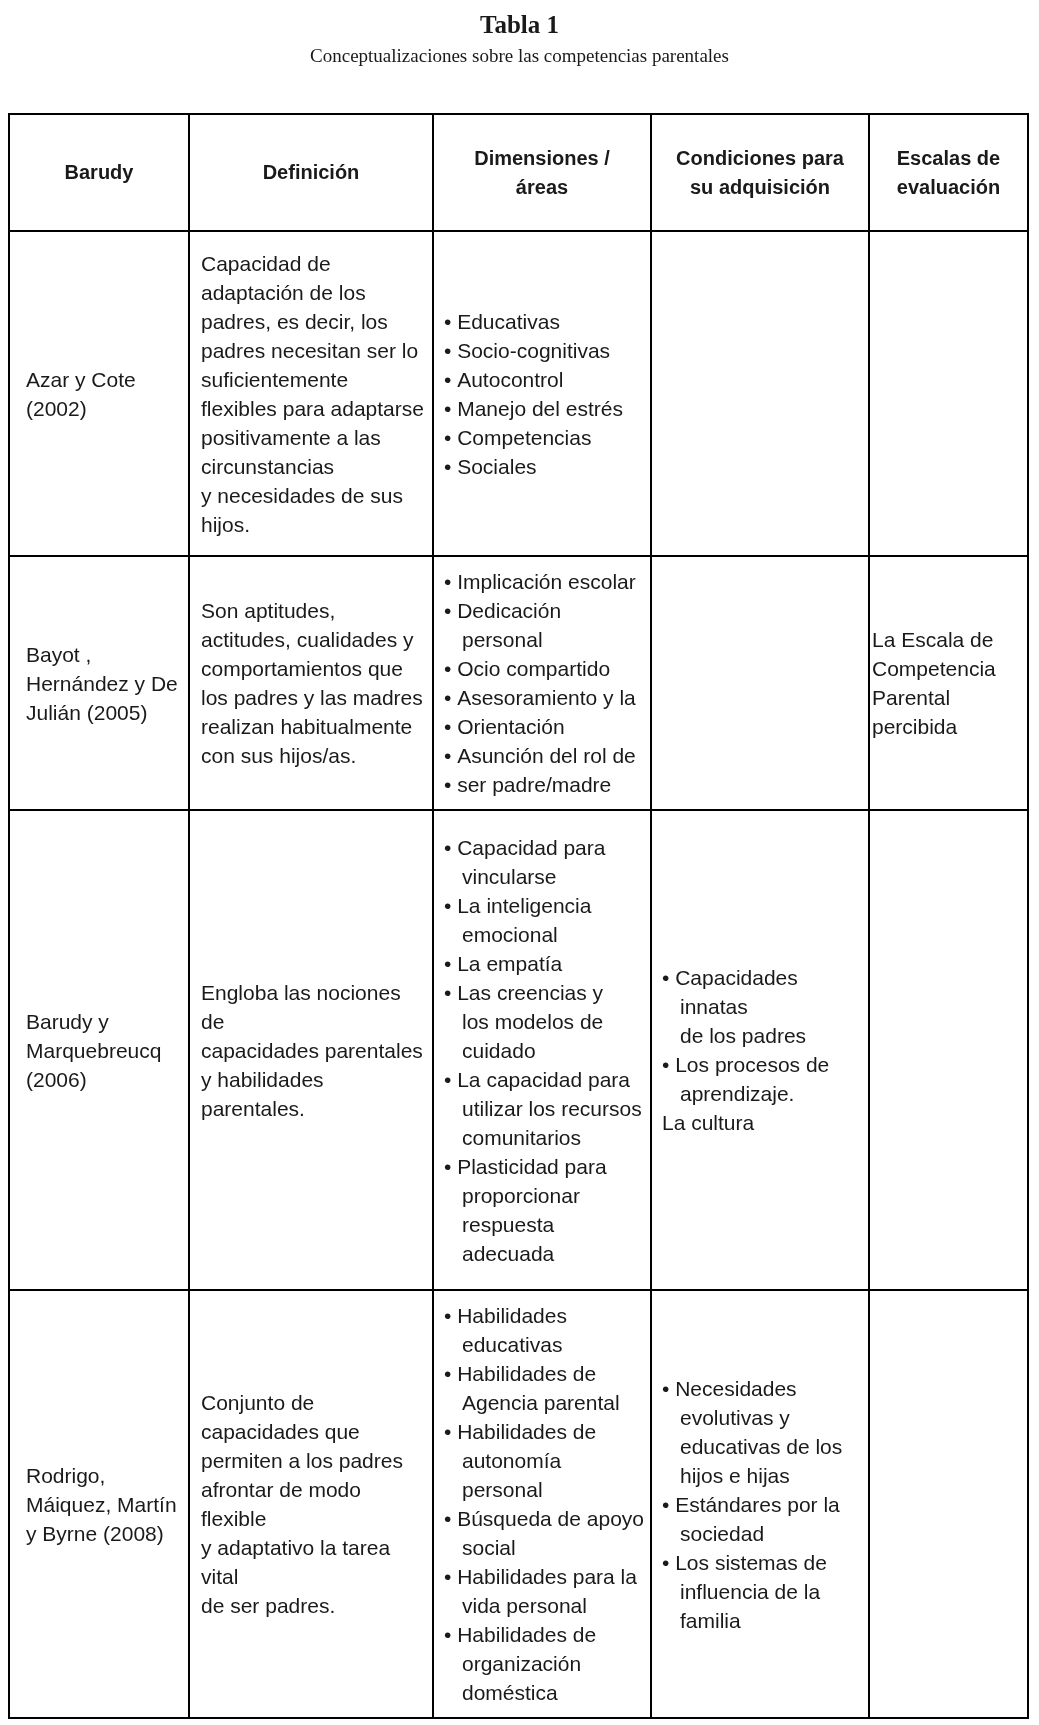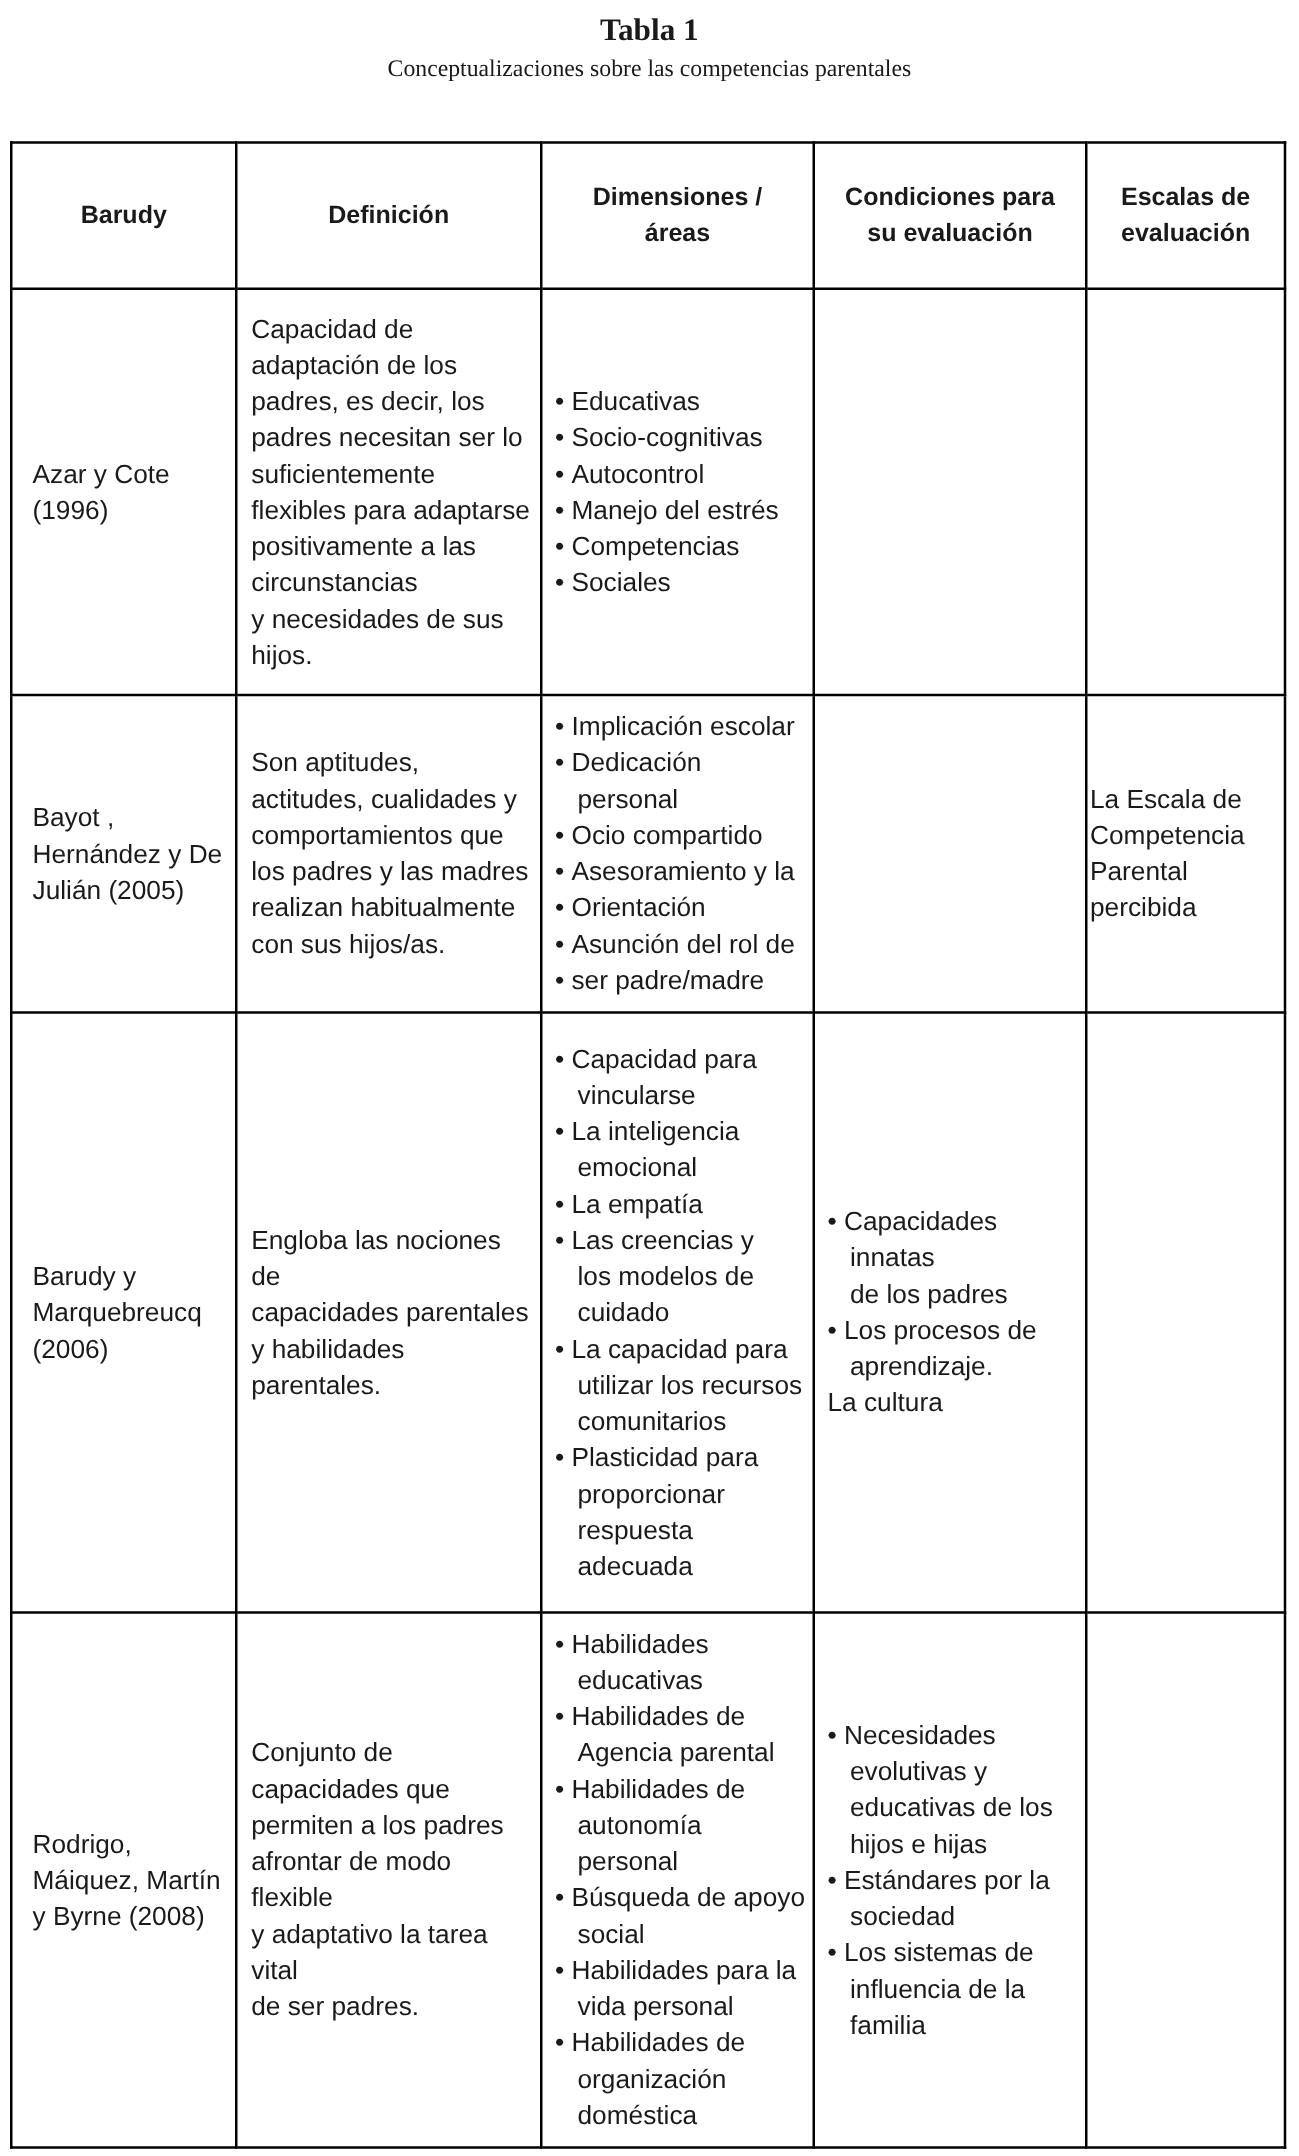--- a/index.html
+++ b/index.html
@@ -77,29 +77,29 @@
     <col style="width:218px">
     <col style="width:159px">
   </colgroup>
   <thead>
     <tr>
       <th>Barudy</th>
       <th>Definición</th>
       <th>Dimensiones /
 áreas</th>
       <th>Condiciones para
-su evaluación</th>
+su adquisición</th>
       <th>Escalas de
 evaluación</th>
     </tr>
   </thead>
   <tbody>
     <tr style="height:325px">
       <td class="autores">Azar y Cote
-(1996)</td>
+(2002)</td>
       <td class="definicion">Capacidad de
 adaptación de los
 padres, es decir, los
 padres necesitan ser lo
 suficientemente
 flexibles para adaptarse
 positivamente a las
 circunstancias
 y necesidades de sus
 hijos.</td>

